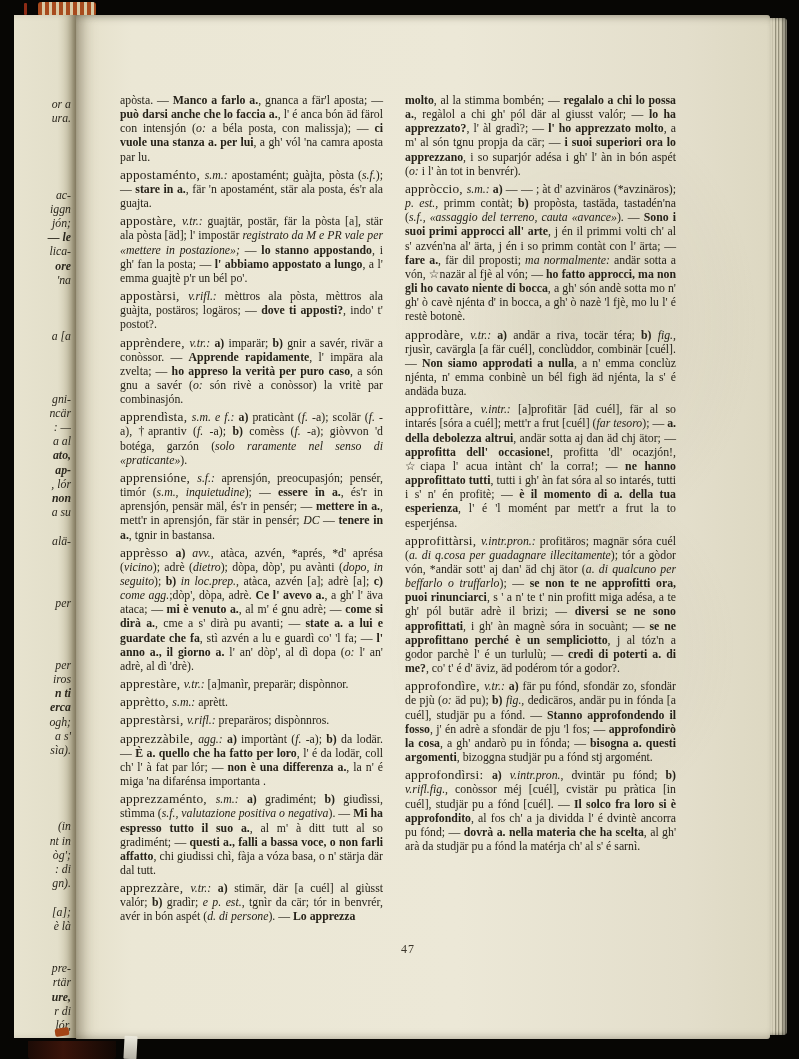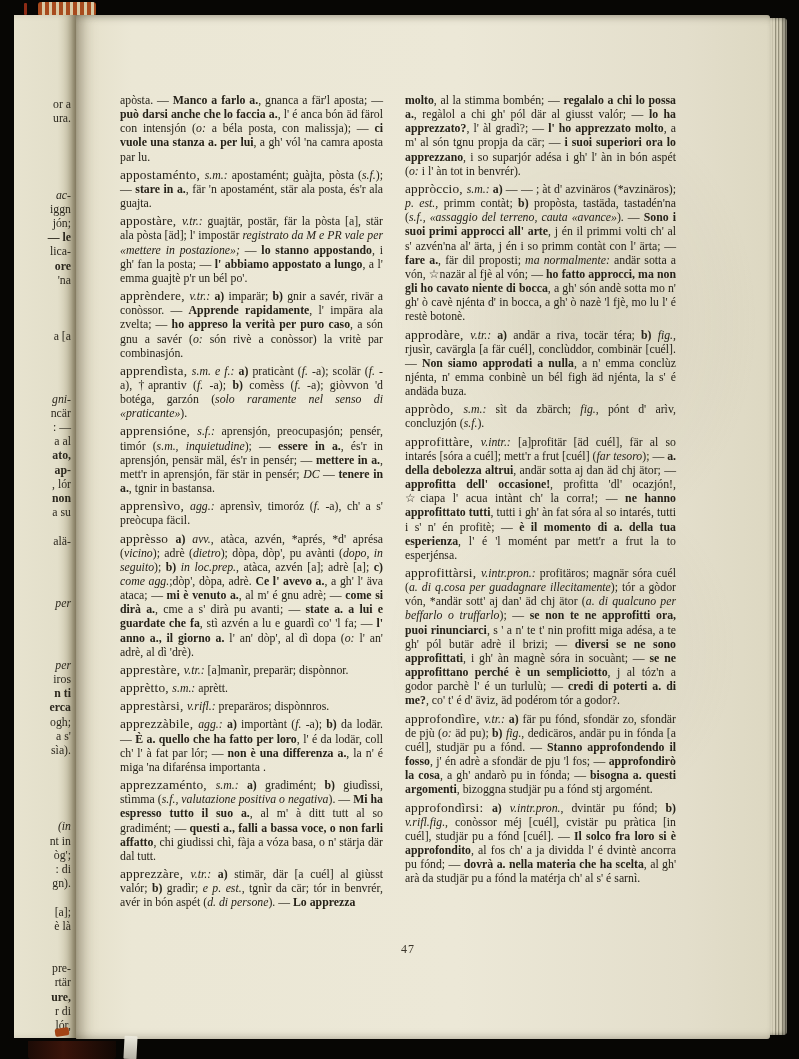--- a/index.html
+++ b/index.html
@@ -26,21 +26,21 @@
   .facing-page{
     position:absolute;left:14px;top:15px;width:62px;height:1023px;
     background:linear-gradient(90deg,#e7e3cf 0%,#e3dfca 70%,#cfc9af 92%,#b4ad91 100%);
     box-shadow:inset -9px 0 10px -5px rgba(70,58,34,.55);
   }
   .edge-lines{
     padding:82px 5px 0 0;text-align:right;
     font-size:11.8px;line-height:14.2px;color:#2b271d;
     white-space:nowrap;overflow:hidden;
   }
-  .frag{height:14.2px;}
+  .frag{height:14.2px;font-style:italic;}
   .frag.b{font-weight:bold;}
   .frag.it{font-style:italic;margin-top:48px;}
 
   
   .page{
     position:absolute;left:76px;top:15px;width:694px;height:1024px;
     background:linear-gradient(90deg,#e4dfc9 0%,#ebe7d5 8%,#ece8d7 55%,#e3decb 88%,#ddd8c2 100%);
     border-radius:1px 3px 3px 1px;
     box-shadow:inset 12px 0 16px -8px rgba(70,58,34,.55),
                inset 0 7px 9px -7px rgba(30,24,12,.4),
@@ -166,37 +166,36 @@
       </div>
   </div>
 
   <div class="page">
     <div class="ghost-shade"></div>
     <div class="columns">
       <div class="col col-left" id="col-left">
           <p class="entry"><span>apòsta. — </span><span class="b">Manco a farlo a.</span><span>, gnanca a fär'l aposta; — </span><span class="b">può darsi anche che lo faccia a.</span><span>, l' é anca bón äd färol con intensjón (</span><span class="it">o:</span><span> a béla posta, con malissja); — </span><span class="b">ci vuole una stanza a. per lui</span><span>, a gh' vól 'na camra aposta par lu.</span></p>
           <p class="entry"><span class="hw">appostaménto, </span><span class="it">s.m.:</span><span> apostamént; guàjta, pòsta (</span><span class="it">s.f.</span><span>); — </span><span class="b">stare in a.</span><span>, fär 'n apostamént, stär ala posta, és'r ala guajta.</span></p>
           <p class="entry"><span class="hw">appostàre, </span><span class="it">v.tr.:</span><span> guajtär, postär, fär la pòsta [a], stär ala pòsta [äd]; l' impostär </span><span class="it">registrato da M e PR vale per «mettere in postazione»;</span><span> — </span><span class="b">lo stanno appostando</span><span>, i gh' fan la posta; — </span><span class="b">l' abbiamo appostato a lungo</span><span>, a l' emma guajtè p'r un bél po'.</span></p>
+          <p class="entry"><span class="hw">appostàrsi, </span><span class="it">v.rifl.:</span><span> mèttros ala pòsta, mèttros ala guàjta, postäros; logäros; — </span><span class="b">dove ti apposti?</span><span>, indo' t' postot?.</span></p>
           <p class="entry"><span class="hw">apprèndere, </span><span class="it">v.tr.:</span><span> </span><span class="b">a)</span><span> imparär; </span><span class="b">b)</span><span> gnir a savér, rivär a conòssor. — </span><span class="b">Apprende rapidamente</span><span>, l' impära ala zvelta; — </span><span class="b">ho appreso la verità per puro caso</span><span>, a són gnu a savér (</span><span class="it">o:</span><span> són rivè a conòssor) la vritè par combinasjón.</span></p>
           <p class="entry"><span class="hw">apprendìsta, </span><span class="it">s.m. e f.:</span><span> </span><span class="b">a)</span><span> praticànt (</span><span class="it">f.</span><span> -a); scolär (</span><span class="it">f.</span><span> -a), †aprantiv (</span><span class="it">f.</span><span> -a); </span><span class="b">b)</span><span> comèss (</span><span class="it">f.</span><span> -a); giòvvon 'd botéga, garzón (</span><span class="it">solo raramente nel senso di «praticante»</span><span>).</span></p>
           <p class="entry"><span class="hw">apprensióne, </span><span class="it">s.f.:</span><span> aprensjón, preocupasjón; pensér, timór (</span><span class="it">s.m., inquietudine</span><span>); — </span><span class="b">essere in a.</span><span>, és'r in aprensjón, pensär mäl, és'r in pensér; — </span><span class="b">mettere in a.</span><span>, mett'r in aprensjón, fär stär in pensér; </span><span class="it">DC</span><span> — </span><span class="b">tenere in a.</span><span>, tgnir in bastansa.</span></p>
-          <p class="entry"><span class="hw">apprensìvo, </span><span class="it">agg.:</span><span> aprensìv, timoróz (</span><span class="it">f.</span><span> -a), ch' a s' preòcupa fäcil.</span></p>
           <p class="entry"><span class="hw">apprèsso </span><span class="b">a)</span><span> </span><span class="it">avv.</span><span>, atàca, azvén, *aprés, *d' aprésa (</span><span class="it">vicino</span><span>); adrè (</span><span class="it">dietro</span><span>); dòpa, dòp', pu avànti (</span><span class="it">dopo, in seguito</span><span>); </span><span class="b">b)</span><span> </span><span class="it">in loc.prep.</span><span>, atàca, azvén [a]; adrè [a]; </span><span class="b">c)</span><span> </span><span class="it">come agg.</span><span>;dòp', dòpa, adrè. </span><span class="b">Ce l' avevo a.</span><span>, a gh' l' äva ataca; — </span><span class="b">mi è venuto a.</span><span>, al m' é gnu adrè; — </span><span class="b">come si dirà a.</span><span>, cme a s' dirà pu avanti; — </span><span class="b">state a. a lui e guardate che fa</span><span>, stì azvén a lu e guardì co' 'l fa; — </span><span class="b">l' anno a., il giorno a.</span><span> l' an' dòp', al dì dopa (</span><span class="it">o:</span><span> l' an' adrè, al dì 'drè).</span></p>
           <p class="entry"><span class="hw">apprestàre, </span><span class="it">v.tr.:</span><span> [a]manìr, preparär; dispònnor.</span></p>
           <p class="entry"><span class="hw">apprètto, </span><span class="it">s.m.:</span><span> aprètt.</span></p>
           <p class="entry"><span class="hw">apprestàrsi, </span><span class="it">v.rifl.:</span><span> preparäros; dispònnros.</span></p>
           <p class="entry"><span class="hw">apprezzàbile, </span><span class="it">agg.:</span><span> </span><span class="b">a)</span><span> importànt (</span><span class="it">f.</span><span> -a); </span><span class="b">b)</span><span> da lodär. — </span><span class="b">È a. quello che ha fatto per loro</span><span>, l' é da lodär, coll ch' l' à fat par lór; — </span><span class="b">non è una differenza a.</span><span>, la n' é miga 'na difarénsa importanta .</span></p>
           <p class="entry"><span class="hw">apprezzaménto, </span><span class="it">s.m.:</span><span> </span><span class="b">a)</span><span> gradimént; </span><span class="b">b)</span><span> giudìssi, stìmma (</span><span class="it">s.f., valutazione positiva o negativa</span><span>). — </span><span class="b">Mi ha espresso tutto il suo a.</span><span>, al m' à ditt tutt al so gradimént; — </span><span class="b">questi a., falli a bassa voce, o non farli affatto</span><span>, chi giudissi chì, fàja a vóza basa, o n' stärja där dal tutt.</span></p>
           <p class="entry"><span class="hw">apprezzàre, </span><span class="it">v.tr.:</span><span> </span><span class="b">a)</span><span> stimär, där [a cuél] al giùsst valór; </span><span class="b">b)</span><span> gradìr; </span><span class="it">e p. est.</span><span>, tgnìr da cär; tór in benvrér, avér in bón aspét (</span><span class="it">d. di persone</span><span>). — </span><span class="b">Lo apprezza</span></p>
         </div>
       <div class="col col-right" id="col-right">
           <p class="entry"><span class="b">molto</span><span>, al la stimma bombén; — </span><span class="b">regalalo a chi lo possa a.</span><span>, regàlol a chi gh' pól där al giusst valór; — </span><span class="b">lo ha apprezzato?</span><span>, l' àl gradì?; — </span><span class="b">l' ho apprezzato molto</span><span>, a m' al són tgnu propja da cär; — </span><span class="b">i suoi superiori ora lo apprezzano</span><span>, i so suparjór adésa i gh' l' àn in bón aspét (</span><span class="it">o:</span><span> i l' àn tot in benvrér).</span></p>
           <p class="entry"><span class="hw">appròccio, </span><span class="it">s.m.:</span><span> </span><span class="b">a)</span><span> — — ; àt d' azvinäros (*avzinäros); </span><span class="it">p. est.</span><span>, primm contàt; </span><span class="b">b)</span><span> propòsta, tastäda, tastadén'na (</span><span class="it">s.f., «assaggio del terreno, cauta «avance»</span><span>). — </span><span class="b">Sono i suoi primi approcci all' arte</span><span>, j én il primmi volti ch' al s' azvén'na al' ärta, j én i so primm contàt con l' ärta; — </span><span class="b">fare a.</span><span>, fär dil proposti; </span><span class="it">ma normalmente:</span><span> andär sotta a vón, ☆nazär al fjè al vón; — </span><span class="b">ho fatto approcci, ma non gli ho cavato niente di bocca</span><span>, a gh' són andè sotta mo n' gh' ò cavè njénta d' in bocca, a gh' ò nazè 'l fjè, mo lu l' é restè botonè.</span></p>
           <p class="entry"><span class="hw">approdàre, </span><span class="it">v.tr.:</span><span> </span><span class="b">a)</span><span> andär a riva, tocär téra; </span><span class="b">b)</span><span> </span><span class="it">fig.</span><span>, rjusìr, cavärgla [a fär cuél], conclùddor, combinär [cuél]. — </span><span class="b">Non siamo approdati a nulla</span><span>, a n' emma conclùz njénta, n' emma conbinè un bél figh äd njénta, la s' é andäda buza.</span></p>
-          <p class="entry"><span class="hw">appròdo, </span><span class="it">s.m.:</span><span> sìt da zbärch; </span><span class="it">fig.</span><span>, pónt d' arìv, concluzjón (</span><span class="it">s.f.</span><span>).</span></p>
           <p class="entry"><span class="hw">approfittàre, </span><span class="it">v.intr.:</span><span> [a]profitär [äd cuél], fär al so intarés [sóra a cuél]; mett'r a frut [cuél] (</span><span class="it">far tesoro</span><span>); — </span><span class="b">a. della debolezza altrui</span><span>, andär sotta aj dan äd chj ätor; — </span><span class="b">approfitta dell' occasione!</span><span>, profitta 'dl' ocazjón!, ☆ciapa l' acua intànt ch' la corra!; — </span><span class="b">ne hanno approfittato tutti</span><span>, tutti i gh' àn fat sóra al so intarés, tutti i s' n' én profitè; — </span><span class="b">è il momento di a. della tua esperienza</span><span>, l' é 'l momént par mett'r a frut la to esperjénsa.</span></p>
           <p class="entry"><span class="hw">approfittàrsi, </span><span class="it">v.intr.pron.:</span><span> profitäros; magnär sóra cuél (</span><span class="it">a. di q.cosa per guadagnare illecitamente</span><span>); tór a gòdor vón, *andär sott' aj dan' äd chj ätor (</span><span class="it">a. di qualcuno per beffarlo o truffarlo</span><span>); — </span><span class="b">se non te ne approfitti ora, puoi rinunciarci</span><span>, s ' a n' te t' nin profitt miga adésa, a te gh' pól butär adrè il brizi; — </span><span class="b">diversi se ne sono approfittati</span><span>, i gh' àn magnè sóra in socuànt; — </span><span class="b">se ne approfittano perché è un sempliciotto</span><span>, j al tóz'n a godor parchè l' é un turlulù; — </span><span class="b">credi di poterti a. di me?</span><span>, co' t' é d' äviz, äd podérom tór a godor?.</span></p>
           <p class="entry"><span class="hw">approfondìre, </span><span class="it">v.tr.:</span><span> </span><span class="b">a)</span><span> fär pu fónd, sfondär zo, sfondär de pjù (</span><span class="it">o:</span><span> äd pu); </span><span class="b">b)</span><span> </span><span class="it">fig.</span><span>, dedicäros, andär pu in fónda [a cuél], studjär pu a fónd. — </span><span class="b">Stanno approfondendo il fosso</span><span>, j' én adrè a sfondär de pju 'l fos; — </span><span class="b">approfondirò la cosa</span><span>, a gh' andarò pu in fónda; — </span><span class="b">bisogna a. questi argomenti</span><span>, bizoggna studjär pu a fónd stj argomént.</span></p>
           <p class="entry"><span class="hw">approfondìrsi: </span><span class="b">a)</span><span> </span><span class="it">v.intr.pron.</span><span>, dvintär pu fónd; </span><span class="b">b)</span><span> </span><span class="it">v.rifl.fig.</span><span>, conòssor méj [cuél], cvistär pu pràtica [in cuél], studjär pu a fónd [cuél]. — </span><span class="b">Il solco fra loro si è approfondito</span><span>, al fos ch' a ja dividda l' é dvintè ancorra pu fónd; — </span><span class="b">dovrà a. nella materia che ha scelta</span><span>, al gh' arà da studjär pu a fónd la matérja ch' al s' é sarnì.</span></p>
         </div>
     </div>
     <div class="page-number">47</div>
   </div>
 
   <div class="page-stack"></div>

